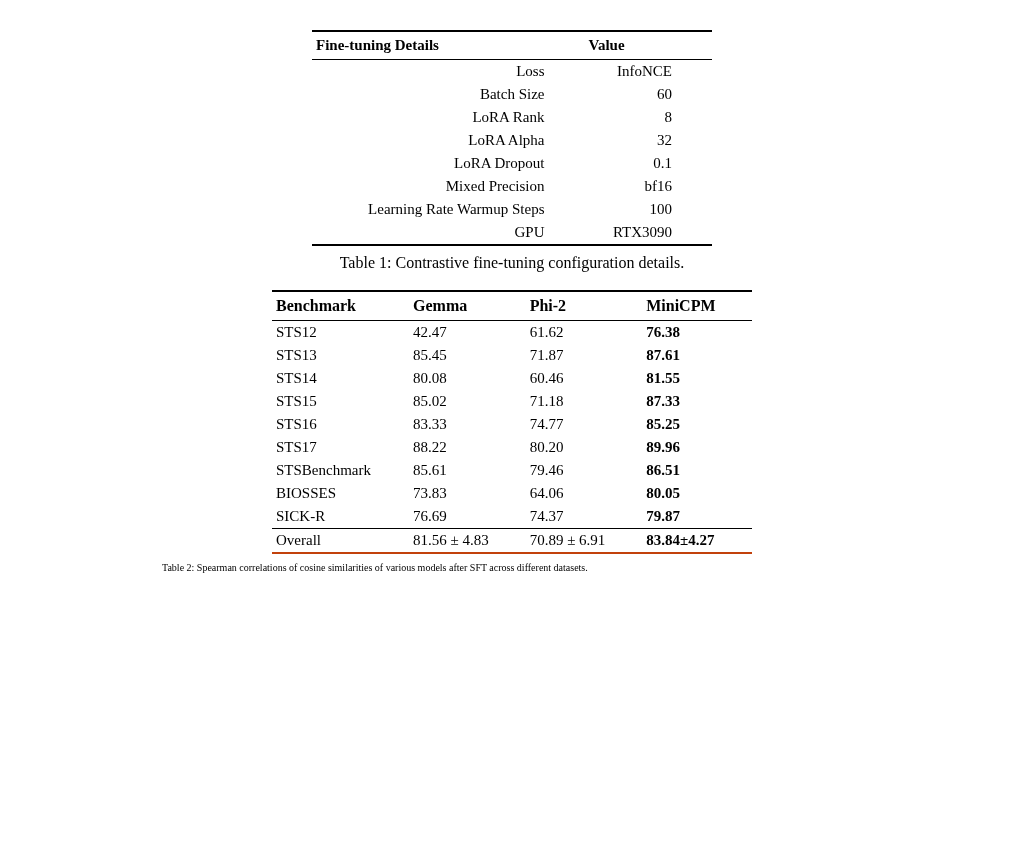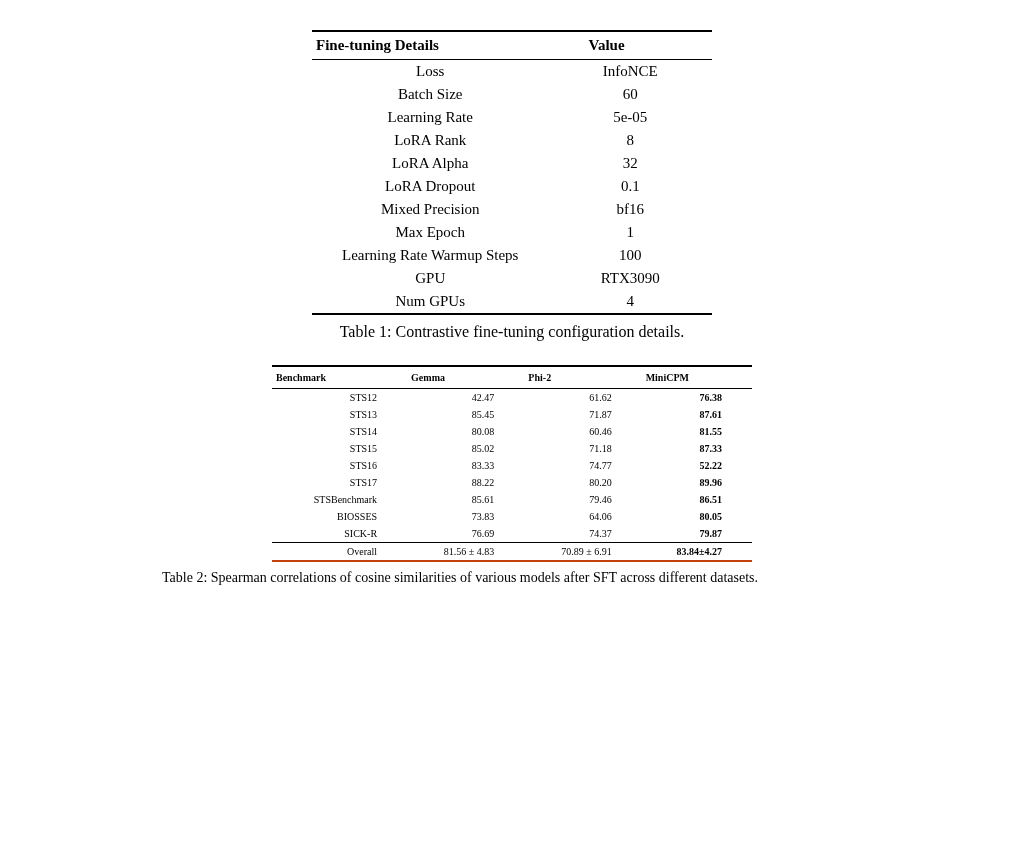--- a/index.html
+++ b/index.html
@@ -18,21 +18,21 @@
       align-items: flex-start;
       min-height: 863px;
       padding: 30px 20px;
     }
 
     .page-container {
       width: 700px;
       display: flex;
       flex-direction: column;
       align-items: center;
-      gap: 24px;
+      gap: 18px;
     }
 
     
     .table-wrapper {
       width: 100%;
       display: flex;
       flex-direction: column;
       align-items: center;
     }
 
@@ -48,21 +48,21 @@
     .table1 th {
       font-weight: bold;
       font-size: 15px;
       text-align: left;
       padding: 5px 40px 5px 4px;
       border-top: 2px solid #000;
       border-bottom: 1px solid #000;
     }
 
     .table1 td {
-      text-align: center;
+      text-align: right;
       padding: 3px 40px 3px 4px;
       font-size: 15px;
     }
 
     .table1 tbody tr:last-child td {
       border-bottom: 2px solid #000;
     }
 
     .table-caption {
       font-size: 16px;
@@ -71,52 +71,52 @@
       text-align: center;
     }
 
     
     .table2 {
       min-width: 480px;
     }
 
     .table2 th {
       font-weight: bold;
-      font-size: 10px;
+      font-size: 16px;
       text-align: left;
       padding: 5px 30px 5px 4px;
       border-top: 2px solid #000;
       border-bottom: 1px solid #000;
     }
 
     .table2 th:first-child {
       padding-left: 4px;
     }
 
     .table2 td {
-      text-align: right;
+      text-align: left;
       padding: 3px 30px 3px 4px;
-      font-size: 10px;
+      font-size: 15px;
     }
 
     .table2 td:first-child {
       padding-left: 4px;
     }
 
     .table2 .bold-val {
       font-weight: bold;
     }
 
     .table2 tbody tr.overall-row td {
       border-top: 1px solid #000;
       border-bottom: 2px solid #c2410c;
     }
 
     .table2-caption {
-      font-size: 14px;
+      font-size: 10px;
       color: #000;
       margin-top: 8px;
       text-align: left;
       width: 100%;
     }
   </style>
 </head>
 <body>
 
 <div class="page-container">
@@ -132,54 +132,42 @@
       <tbody id="table1-body">
       <tr>
             <td>Loss</td>
             <td>InfoNCE</td>
           </tr>
           <tr>
             <td>Batch Size</td>
             <td>60</td>
           </tr>
           <tr>
-            <td>Learning Rate</td>
-            <td>5e-05</td>
-          </tr>
-          <tr>
             <td>LoRA Rank</td>
             <td>8</td>
           </tr>
           <tr>
             <td>LoRA Alpha</td>
             <td>32</td>
           </tr>
           <tr>
             <td>LoRA Dropout</td>
             <td>0.1</td>
           </tr>
           <tr>
             <td>Mixed Precision</td>
             <td>bf16</td>
           </tr>
           <tr>
-            <td>Max Epoch</td>
-            <td>1</td>
-          </tr>
-          <tr>
             <td>Learning Rate Warmup Steps</td>
             <td>100</td>
           </tr>
           <tr>
             <td>GPU</td>
             <td>RTX3090</td>
-          </tr>
-          <tr>
-            <td>Num GPUs</td>
-            <td>4</td>
           </tr>
         </tbody>
     </table>
     <div class="table-caption">Table 1: Contrastive fine-tuning configuration details.</div>
   </div>
 
   <div class="table-wrapper">
     <table class="table2">
       <thead>
         <tr>
@@ -211,21 +199,21 @@
           <tr>
             <td>STS15</td>
             <td>85.02</td>
             <td>71.18</td>
             <td class="bold-val">87.33</td>
           </tr>
           <tr>
             <td>STS16</td>
             <td>83.33</td>
             <td>74.77</td>
-            <td class="bold-val">52.22</td>
+            <td class="bold-val">85.25</td>
           </tr>
           <tr>
             <td>STS17</td>
             <td>88.22</td>
             <td>80.20</td>
             <td class="bold-val">89.96</td>
           </tr>
           <tr>
             <td>STSBenchmark</td>
             <td>85.61</td>

